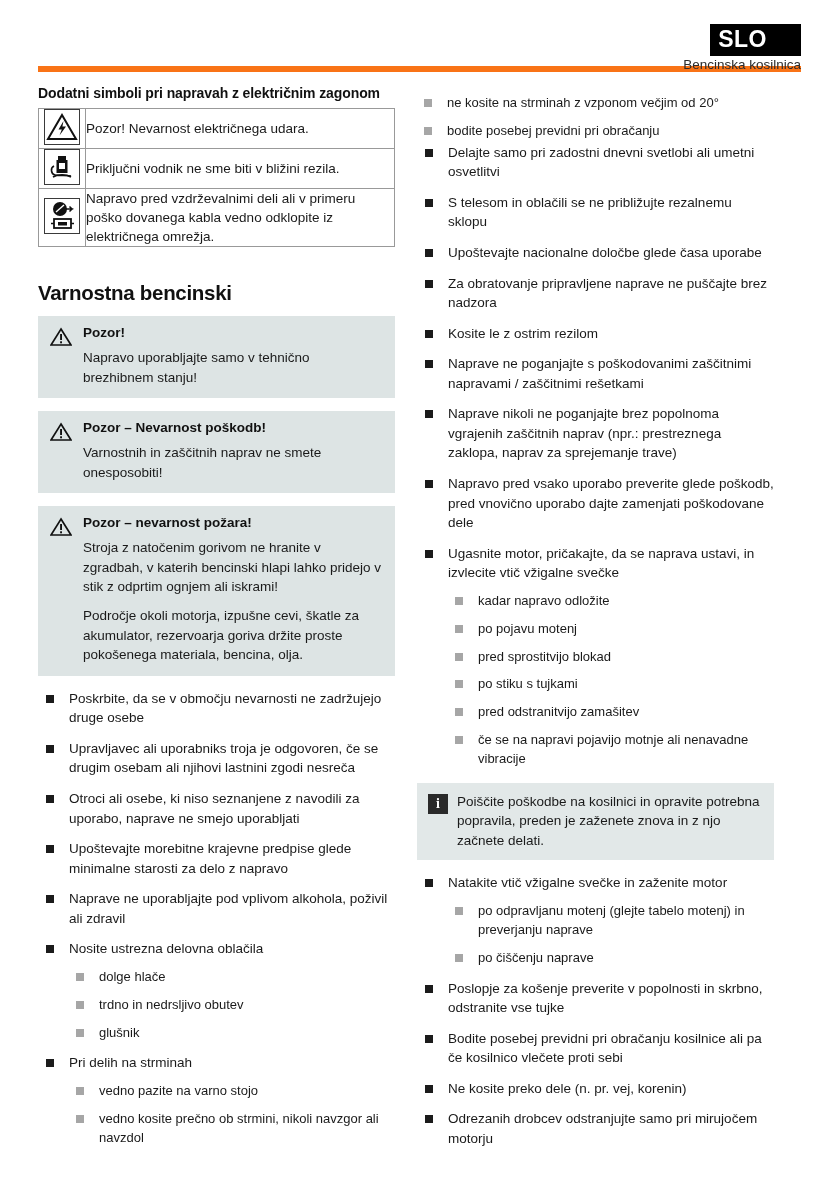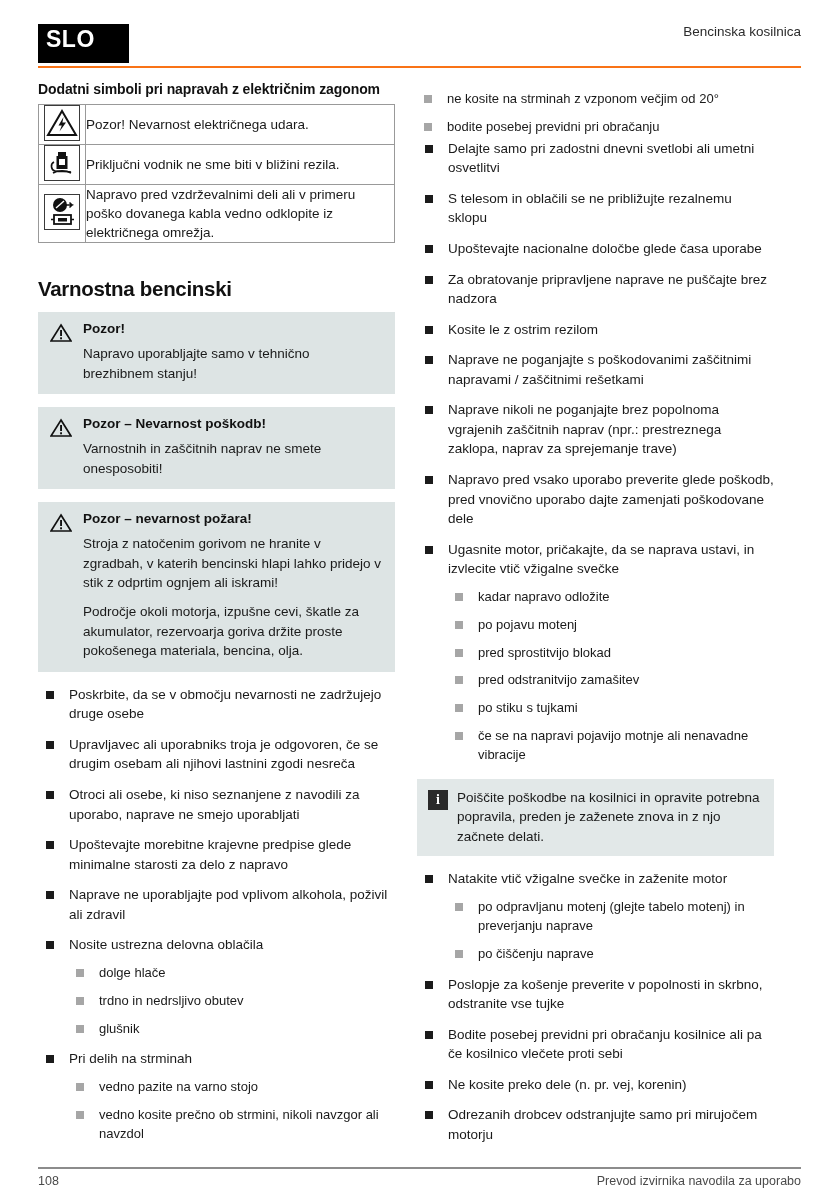--- a/index.html
+++ b/index.html
@@ -21,24 +21,26 @@
     height: 1190px;
     box-sizing: border-box;
     padding: 0 38px;
   }
 
   
   .header {
     position: relative;
     height: 40px;
     display: flex;
+    align-items: flex-end;
     justify-content: space-between;
-    border-bottom: 2px solid #f97316;
+    border-bottom: 6px solid #f97316;
     padding-bottom: 2px;
     margin-top: 24px;
+    flex-direction: column;
   }
   .lang-badge {
     background: #000000;
     color: #ffffff;
     font-weight: bold;
     font-size: 23px;
     letter-spacing: 0.5px;
     line-height: 1;
     padding: 4px 34px 5px 8px;
     margin-bottom: 1px;
@@ -364,22 +366,22 @@
         <li><span>Kosite le z ostrim rezilom</span></li>
         <li><span>Naprave ne poganjajte s poškodovanimi zaščitnimi napravami / zaščitnimi rešetkami</span></li>
         <li><span>Naprave nikoli ne poganjajte brez popolnoma vgrajenih zaščitnih naprav (npr.: prestreznega zaklopa, naprav za sprejemanje trave)</span></li>
         <li><span>Napravo pred vsako uporabo preverite glede poškodb, pred vnovično uporabo dajte zamenjati poškodovane dele</span></li>
         <li>
           <span>Ugasnite motor, pričakajte, da se naprava ustavi, in izvlecite vtič vžigalne svečke</span>
           <ul class="l2">
             <li><span>kadar napravo odložite</span></li>
             <li><span>po pojavu motenj</span></li>
             <li><span>pred sprostitvijo blokad</span></li>
+            <li><span>po stiku s tujkami</span></li>
             <li><span>pred odstranitvijo zamašitev</span></li>
-            <li><span>po stiku s tujkami</span></li>
             <li><span>če se na napravi pojavijo motnje ali nenavadne vibracije</span></li>
           </ul>
         </li>
       </ul>
 
       <div class="info-note">
         <div class="info-icon-box">i</div>
         <div class="note-body">
           <p class="note-p">Poiščite poškodbe na kosilnici in opravite potrebna popravila, preden je zaženete znova in z njo začnete delati.</p>
         </div>
@@ -395,18 +397,14 @@
         </li>
         <li><span>Poslopje za košenje preverite v popolnosti in skrbno, odstranite vse tujke</span></li>
         <li><span>Bodite posebej previdni pri obračanju kosilnice ali pa če kosilnico vlečete proti sebi</span></li>
         <li><span>Ne kosite preko dele (n. pr. vej, korenin)</span></li>
         <li><span>Odrezanih drobcev odstranjujte samo pri mirujočem motorju</span></li>
       </ul>
 
     </div>
   </div>
 
-  <div class="footer">
-    <div>108</div>
-    <div>Prevod izvirnika navodila za uporabo</div>
-  </div>
 
 </div>
 
 </body></html>

